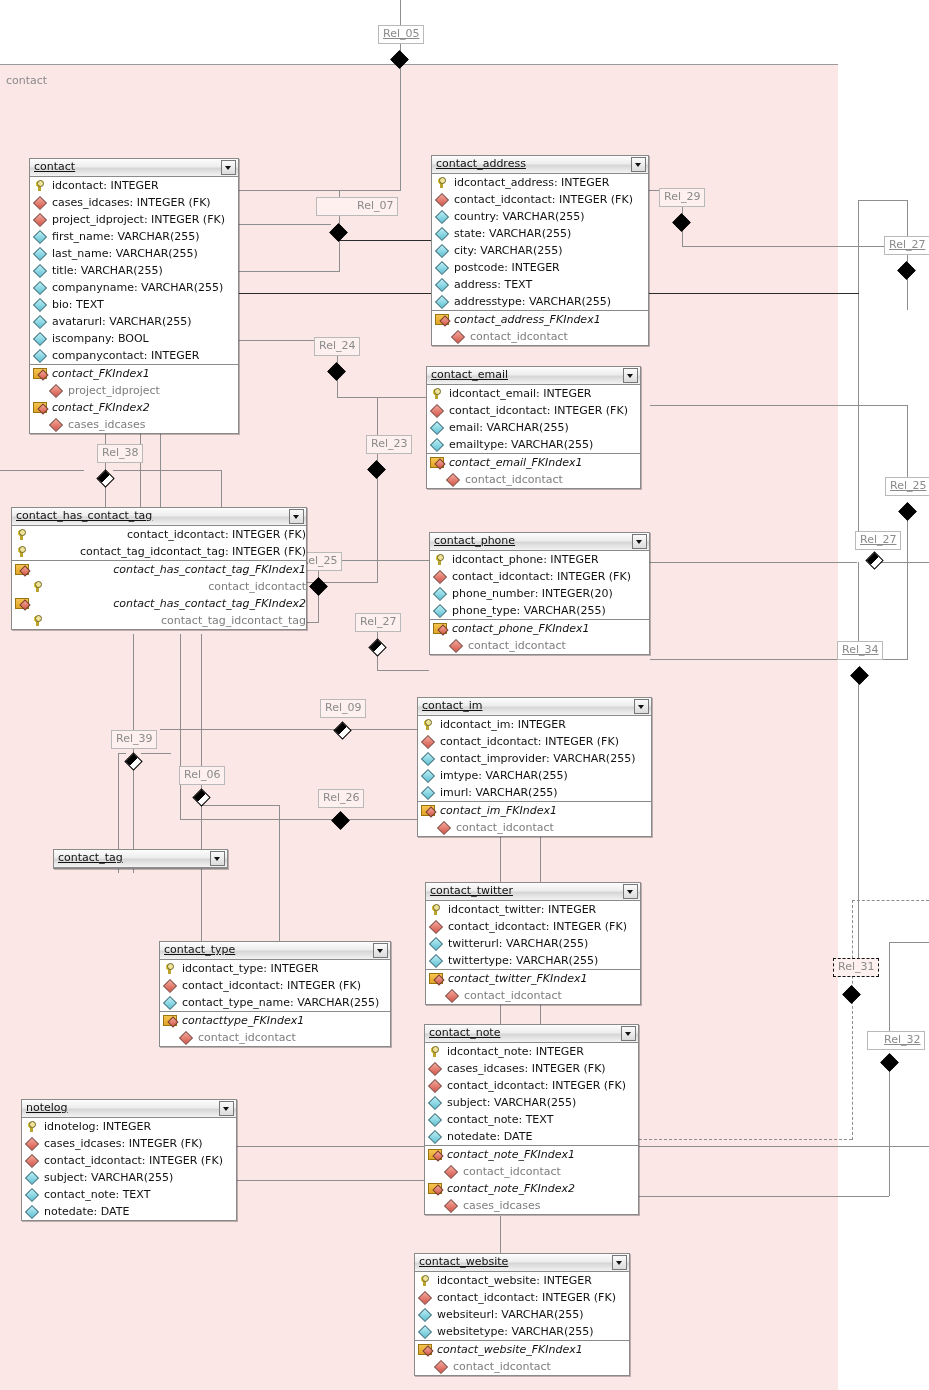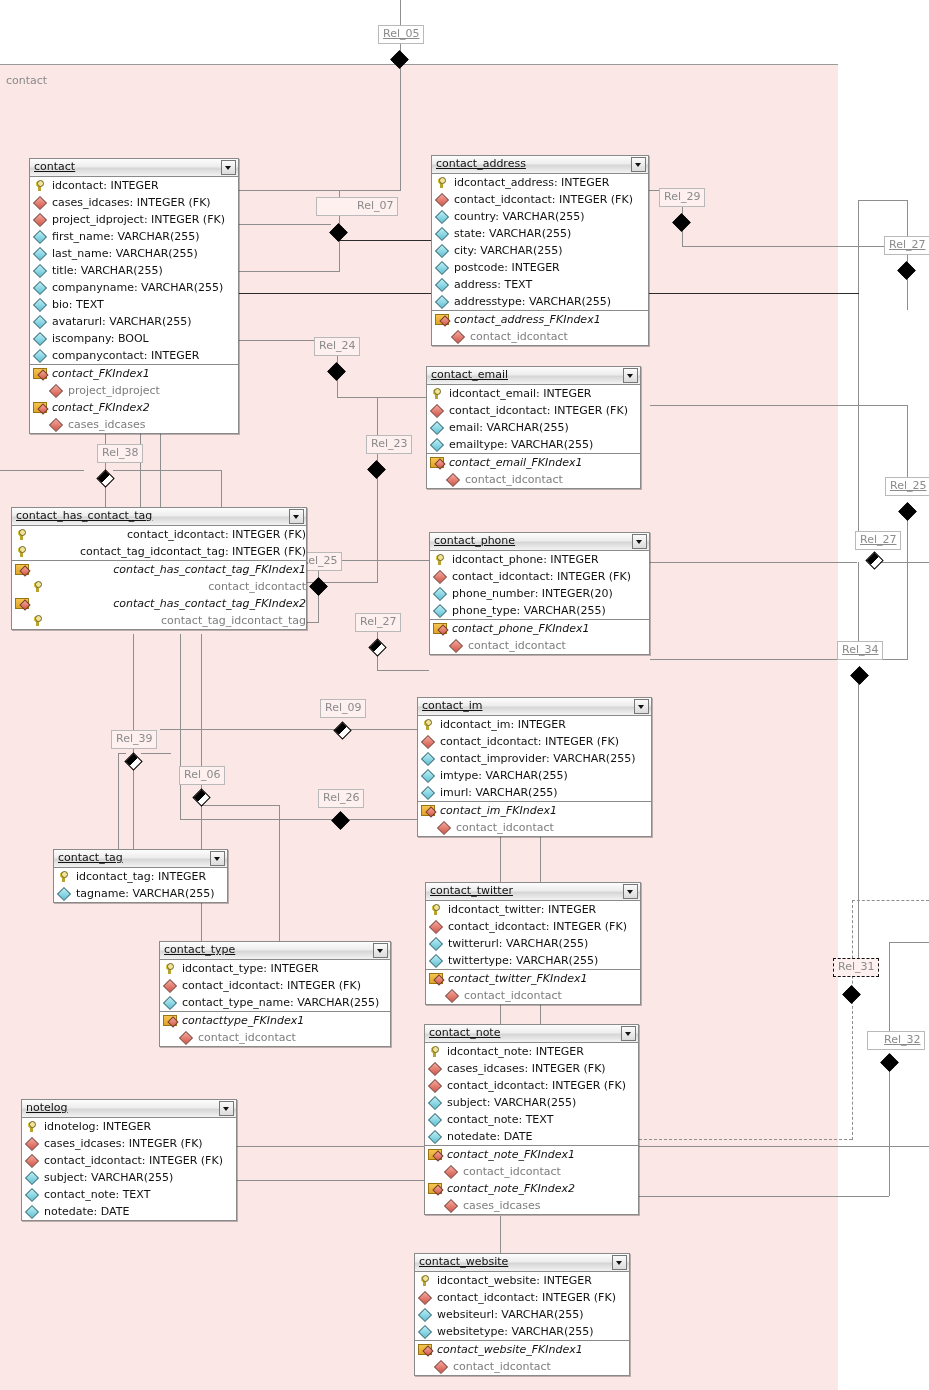--- a/index.html
+++ b/index.html
@@ -370,24 +370,20 @@
         <div class="sec">
           <div class="row idx"><span class="g fold"></span><span>contact_im_FKIndex1</span></div>
           <div class="row idxcol"><span class="g dred pksm"></span><span>contact_idcontact</span></div>
         </div>
       </div>
       <div class="tbl" style="left: 25px; top: 849px; width: 175px; margin-left: 28px;">
         <div class="tbl-hd">
           <div class="nm">contact_tag</div>
           <div class="cb"></div>
         </div>
-        <div class="sec">
-          <div class="row"><span class="g pk"></span><span>idcontact_tag: INTEGER</span></div>
-          <div class="row"><span class="g dblue"></span><span>tagname: VARCHAR(255)</span></div>
-        </div>
       </div>
       <div class="tbl" style="left: 425px; top: 882px; width: 216px;">
         <div class="tbl-hd">
           <div class="nm">contact_twitter</div>
           <div class="cb"></div>
         </div>
         <div class="sec keys">
           <div class="row"><span class="g pk"></span><span>idcontact_twitter: INTEGER</span></div>
           <div class="row"><span class="g dred"></span><span>contact_idcontact: INTEGER (FK)</span></div>
           <div class="row"><span class="g dblue"></span><span>twitterurl: VARCHAR(255)</span></div>

